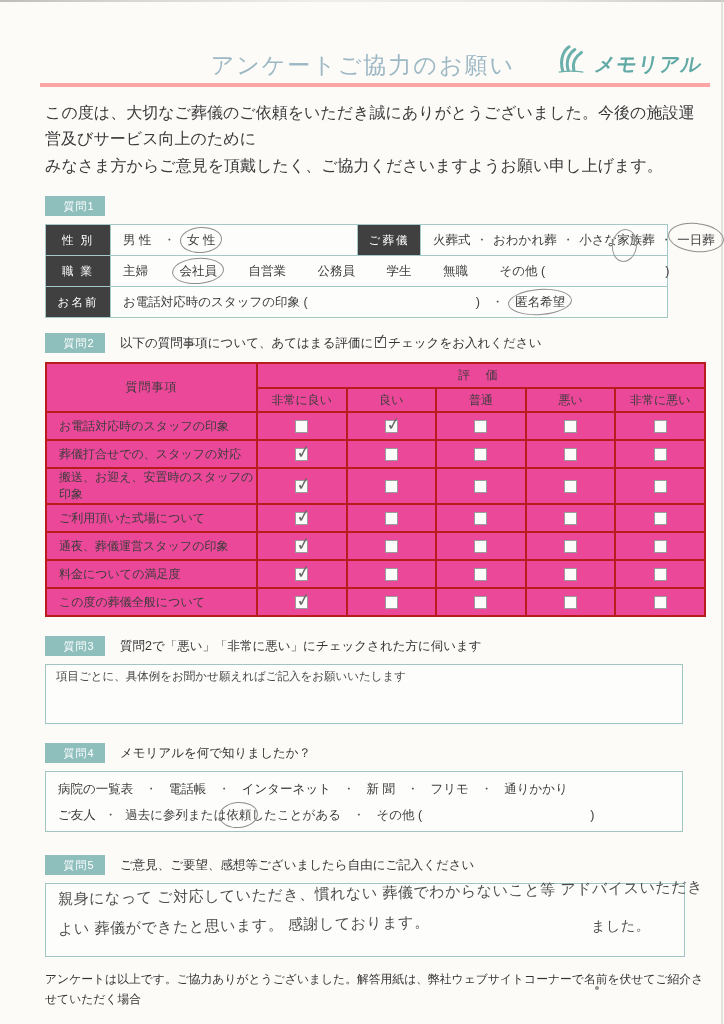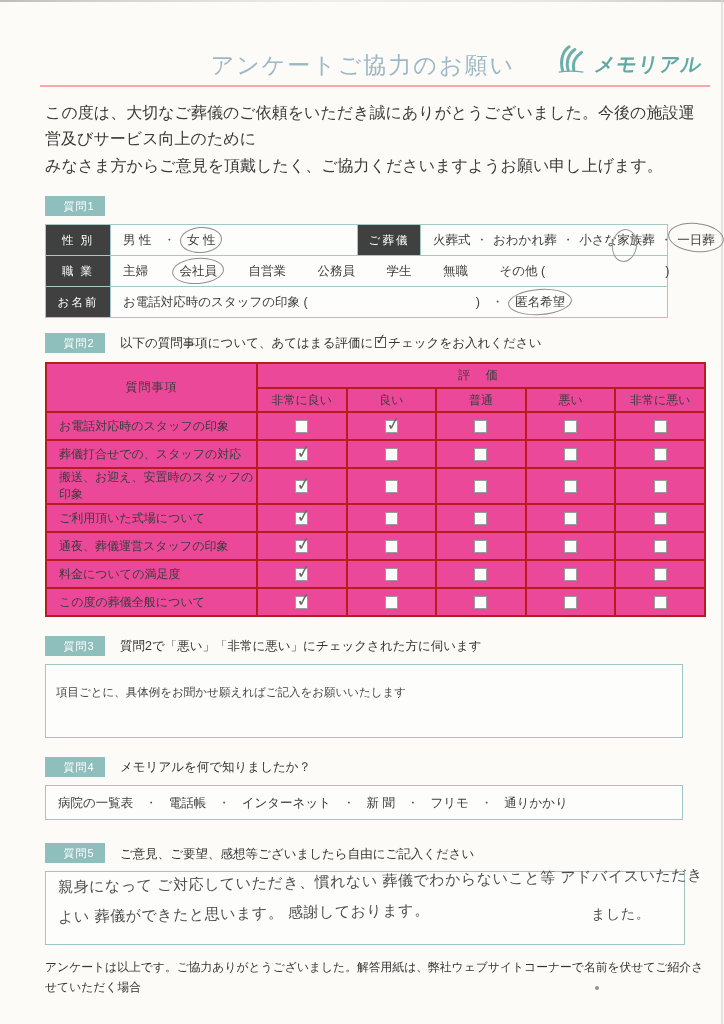--- a/index.html
+++ b/index.html
@@ -7,21 +7,21 @@
   body { font-family:"Liberation Sans","DejaVu Sans",sans-serif; color:#3c3c3c; }
   .page { position:relative; width:724px; height:1024px; background:#fcfbf8; overflow:hidden; }
 
   
   .top-edge { position:absolute; top:0; left:0; right:0; height:2px;
     background:linear-gradient(90deg,#8a8a86 0%,#b9b9b4 18%,#e4e4df 45%,#d6d6d1 75%,#9a9a95 100%); opacity:.55; }
   .right-edge { position:absolute; top:0; right:1px; width:2px; height:100%; background:#d8d8d2; opacity:.7; }
   .artifact-dot { position:absolute; left:595px; top:986px; width:4px; height:4px; border-radius:50%; background:#6e6e6e; opacity:.75; }
 
   
-  .hdr { position:relative; height:87px; margin:0 14px 0 40px; border-bottom:2px solid #fca5a5; }
+  .hdr { position:relative; height:87px; margin:0 14px 0 40px; border-bottom:4px solid #fca5a5; }
   .title { position:absolute; left:50%; top:50px; transform:translateX(-54%); font-size:23px; letter-spacing:2px;
     color:#9db8c5; font-weight:400; white-space:nowrap; }
   .logo { position:absolute; right:8px; top:44px; display:flex; align-items:flex-end; gap:6px; }
   .brand { font-size:20px; font-weight:bold; color:#61a9a5; transform:skewX(-10deg); letter-spacing:1px; }
 
   .content { padding-left:45px; padding-right:19px; }
   .intro { margin-top:13px; font-size:16px; line-height:1.65; color:#3a3a3a; }
 
   
   .sec-head { display:flex; align-items:center; gap:15px; }
@@ -62,21 +62,21 @@
   .t2 td.cbcell { text-align:center; }
 
   .cb { width:13px; height:13px; border:1.2px solid #9b9b9b; background:#fcfcfa; position:relative; display:inline-block; vertical-align:middle; }
   .cb.checked::after { content:'✓'; position:absolute; left:0; top:-8px; font-size:18px; color:#6a6a6a;
     transform:rotate(-8deg); font-family:"DejaVu Sans",sans-serif; }
   .inline-cb { display:inline-block; width:11px; height:11px; border:1.2px solid #555; position:relative; margin:0 2px -1px 2px; }
   .inline-cb::after { content:'✓'; position:absolute; left:-1px; top:-7px; font-size:14px; color:#444; transform:rotate(-10deg); }
 
   
   .ansbox { border:1px solid #9fc6c3; background:#fdfdfb; margin-top:8px; }
-  .box3 { width:638px; height:74px; padding:20px 10px; font-size:11.5px; color:#474747; }
+  .box3 { width:638px; height:60px; padding:4px 10px; font-size:11.5px; color:#474747; }
   .box4 { width:638px; padding:9px 12px 7px 12px; font-size:12.5px; }
   .box4 .row2 { margin-top:9px; }
   .box5 { width:640px; height:74px; padding:6px 10px 4px 12px; position:relative; }
 
   
   .hw { font-size:15px; color:#3e3e3e; letter-spacing:.5px; transform:rotate(-1.1deg); transform-origin:left top; opacity:.92; }
   .hw-l1 { white-space:nowrap; }
   .hw-tail { position:absolute; right:34px; top:34px; font-size:14px; }
   .hw-l2 { margin-top:11px; }
 
@@ -267,23 +267,30 @@
         <span class="opt">電話帳</span>
         <span class="dot">・</span>
         <span class="opt">インターネット</span>
         <span class="dot">・</span>
         <span class="opt">新 聞</span>
         <span class="dot">・</span>
         <span class="opt">フリモ</span>
         <span class="dot">・</span>
         <span class="opt">通りかかり</span>
       </div>
-    </div>
-
-    <div class="sec-head" style="margin-top:23px;align-items:flex-end;">
+      <div class="row2">
+        <span class="opt">ご友人</span>
+        <span class="dot sm">・</span>
+        <span class="opt"><span>過去に参列または</span><span class="circled">依頼</span><span>したことがある</span></span>
+        <span class="dot">・</span>
+        <span class="opt">その他 (</span><span class="spacer-name"></span><span>)</span>
+      </div>
+    </div>
+
+    <div class="sec-head" style="margin-top:23px;">
       <span class="badge">質問5</span>
       <span class="sec-title">ご意見、ご要望、感想等ございましたら自由にご記入ください</span>
     </div>
     <div class="ansbox box5">
       <div class="hw hw-l1">親身になって ご対応していただき、慣れない 葬儀でわからないこと等 アドバイスいただき</div>
       <div class="hw hw-tail">ました。</div>
       <div class="hw hw-l2">よい 葬儀ができたと思います。 感謝しております。</div>
     </div>
 
     <div class="footer">

